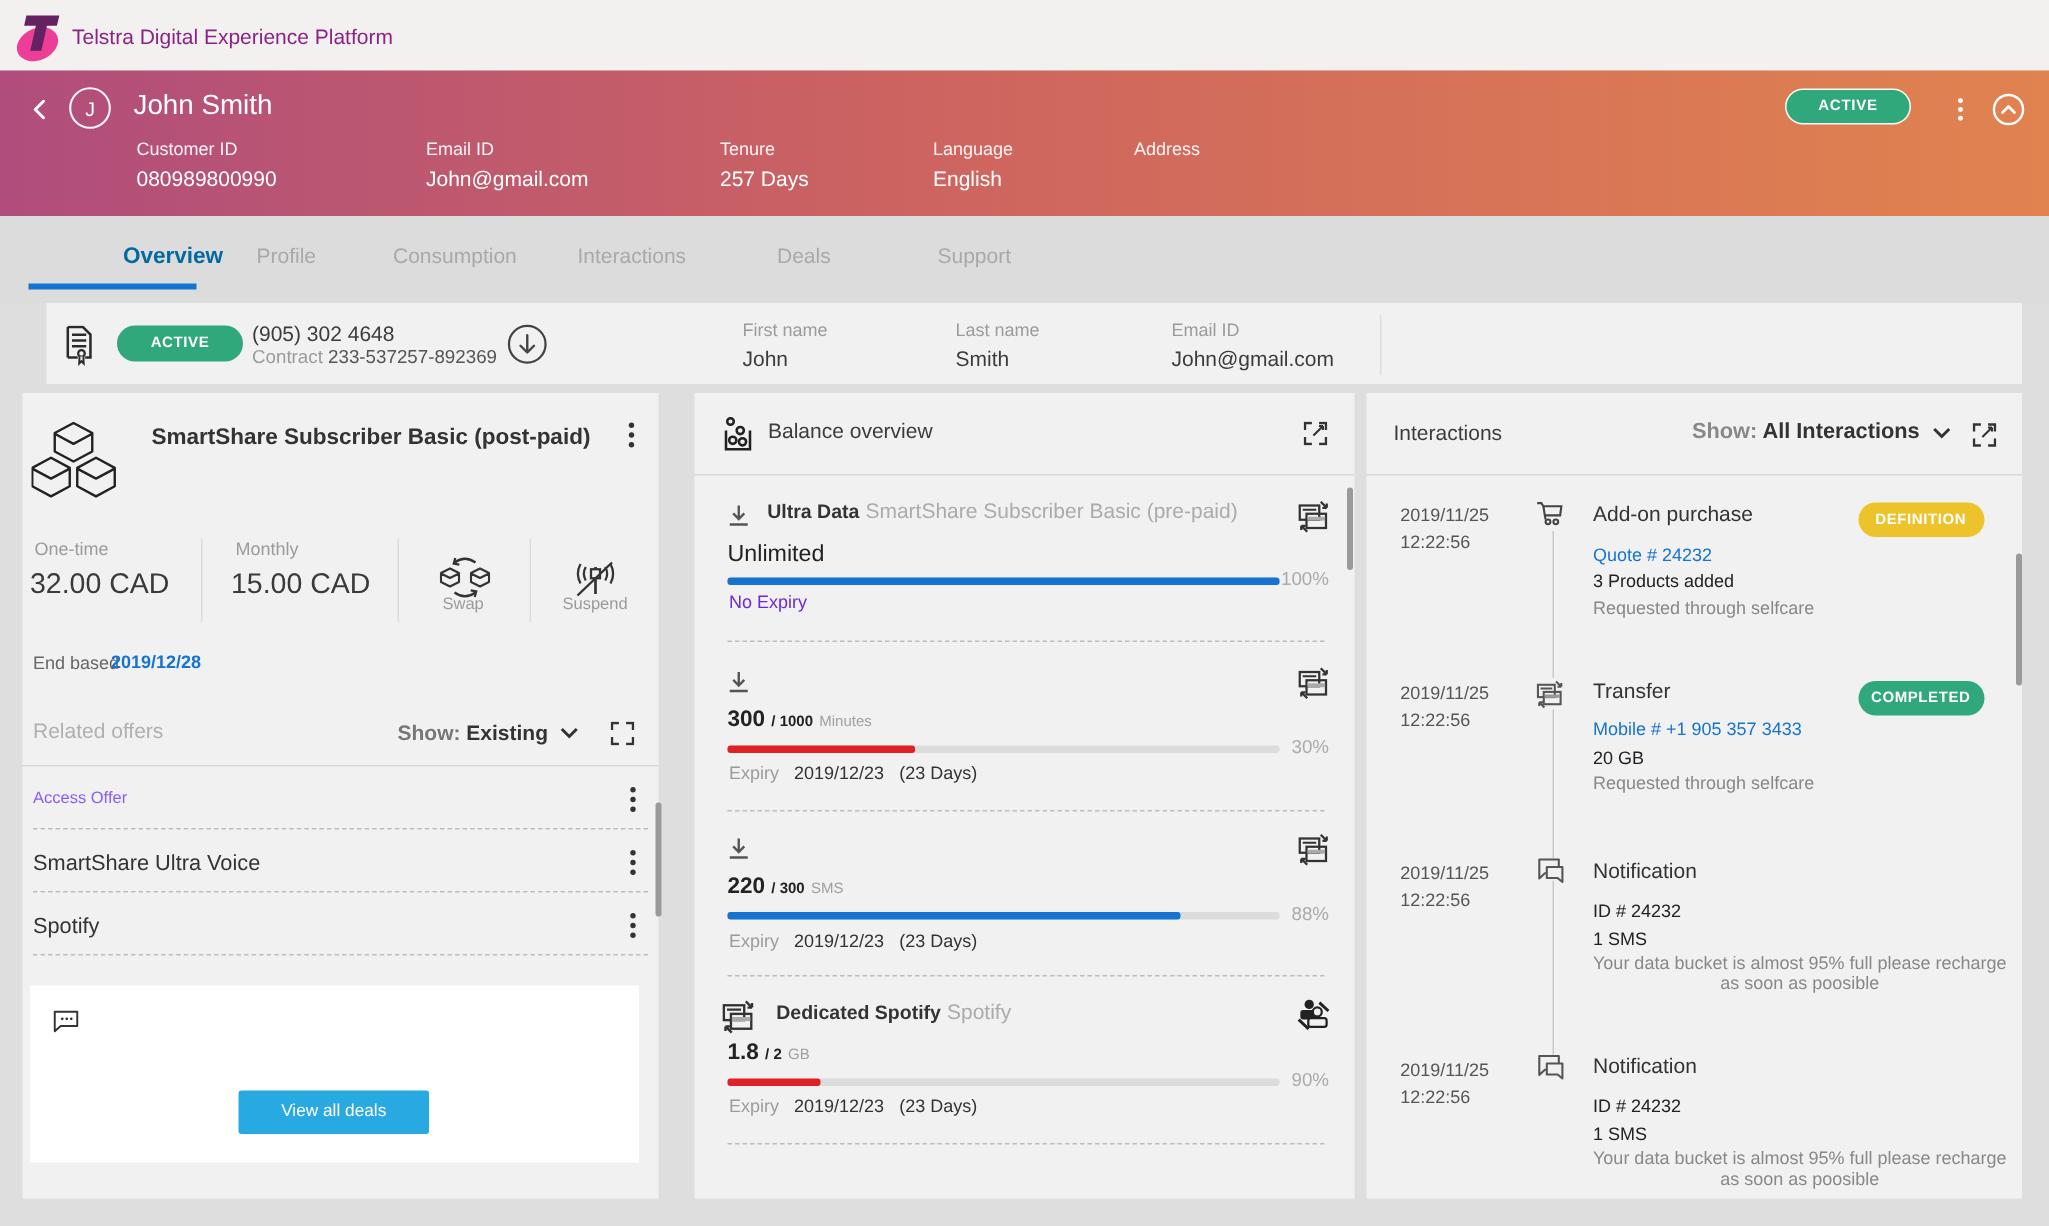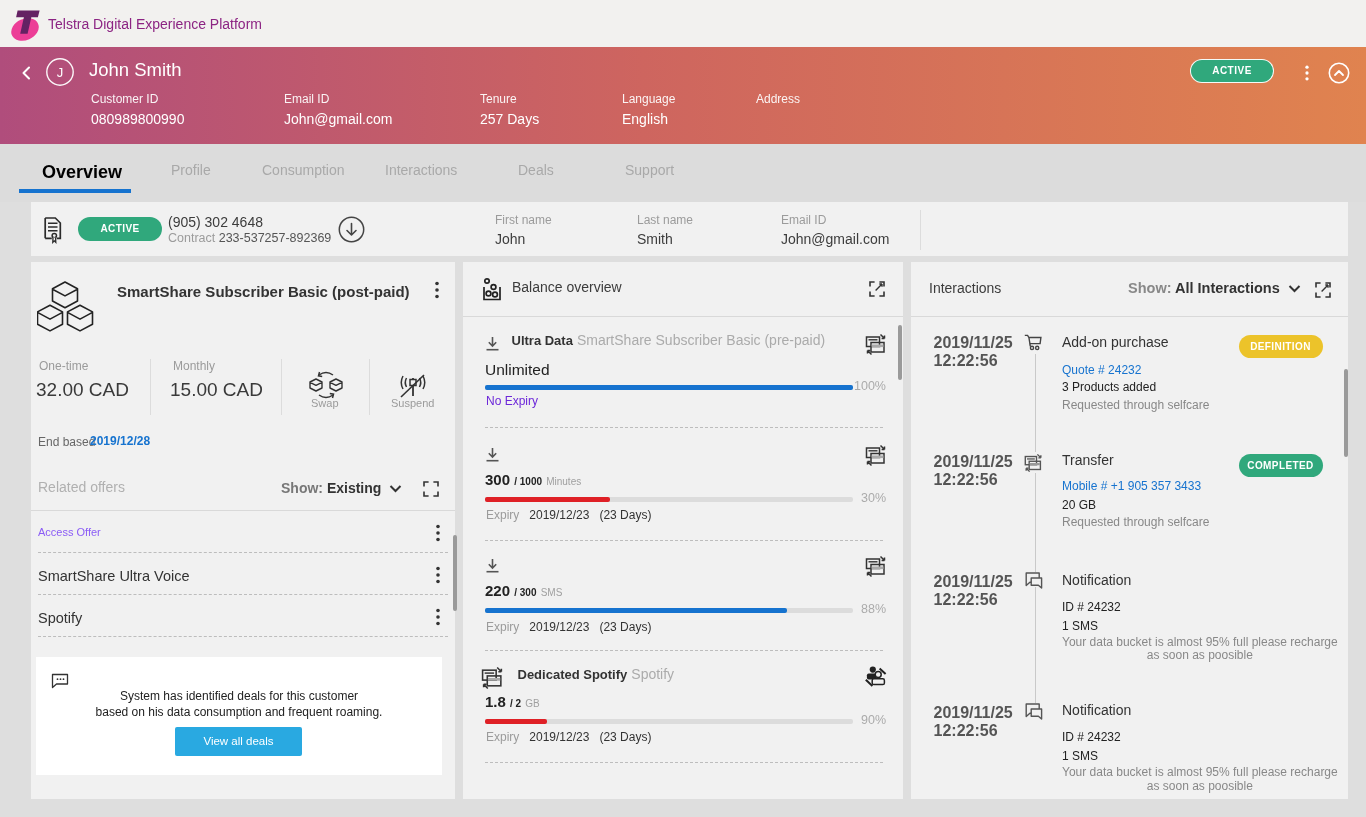--- a/index.html
+++ b/index.html
@@ -13,47 +13,47 @@
 
 #header { left:0; top:47px; width:1366px; height:97px;
   background:linear-gradient(90deg,#b04d7c 0%, #ce655f 47%, #e0834f 100%); color:#fff; }
 .hlabel { font-size:12px; color:rgba(255,255,255,.93); }
 .hvalue { font-size:14px; color:#fff; }
 #hname { left:89px; top:12px; font-size:18.5px; }
 #activepill { left:1190px; top:12px; width:84px; height:24px; background:#30a87c; border:1.5px solid rgba(255,255,255,.95); border-radius:12px; text-align:center; line-height:21px; font-size:10px; font-weight:bold; letter-spacing:.5px; }
 
 #tabbar { left:0; top:144px; width:1366px; height:58px; background:#dcdcdc; }
 .tab { top:18px; font-size:14px; color:#a9a9a9; }
-.tab.active { color:#000000; font-weight:bold; font-size:18px; }
+.tab.active { color:#0369a1; font-weight:bold; font-size:15px;margin-left:40px; }
 #tabline { left:19px; top:45px; width:112px; height:4px; background:#1673cf; }
 
 .card { background:#f1f1f1; }
 #contractcard { left:31px; top:202px; width:1317px; height:54px; }
-#leftcard  { left:31px; top:262px; width:424px; height:537px;padding-left:31px; }
+#leftcard  { left:15px; top:262px; width:424px; height:537px;padding-left:31px; }
 #midcard   { left:463px; top:262px; width:440px; height:537px; }
 #rightcard { left:911px; top:262px; width:437px; height:537px; }
 
 .pill { background:#30a87c; color:#fff; font-size:10px; font-weight:bold; letter-spacing:.4px; border-radius:12px; text-align:center; width:84px; height:23px; line-height:23px; }
 .g12 { font-size:12px; color:#9b9b9b; }
 .d14 { font-size:14px; color:#3c3c3c; }
 .thumb { width:4px; background:#9a9a9a; border-radius:2px; }
 .dash { border-top:1px dashed #bdbdbd; height:0; }
 .solid { border-top:1px solid #d9d9d9; height:0; }
 .track { height:5px; background:#dcdcdc; border-radius:2px; }
 .fill { height:5px; border-radius:2px; }
 .bname { font-size:14px; color:#333; white-space:nowrap; }
 .bname b { font-size:13px; }
 .bname span { font-weight:normal; color:#ababab; margin-left:4px; }
 .bval { font-size:15px; font-weight:bold; color:#222; white-space:nowrap; }
 .bval .frac { font-size:10px; }
 .bval .unit { font-size:10px; font-weight:normal; color:#a0a0a0; }
 .pct { font-size:12.5px; color:#ababab; }
 .exp { font-size:12px; color:#9b9b9b; white-space:nowrap; }
 .exp span { color:#333; }
-.itime { font-size:16px; color:#555; line-height:18.2px;font-weight:bold; }
+.itime { font-size:12px; color:#555; line-height:18.2px; }
 .ititle { font-size:14px; color:#333; }
 .ibody12 { font-size:12px;text-align:center; }
 </style>
 </head>
 <body>
 
 <div id="topbar">
   <svg class="abs" style="left:10px;top:8px" width="34" height="36" viewBox="0 0 34 36">
     <ellipse cx="15" cy="21.5" rx="14.3" ry="10.6" transform="rotate(-24 15 21.5)" fill="#ec3e97"></ellipse>
     <path d="M7.6 2.4 L29.6 2.4 L27.9 9.2 L21.3 9.2 L17.6 25.8 L10.2 25.8 L13.9 9.2 L6.1 9.2 Z" fill="#642263"></path>
@@ -207,21 +207,20 @@
     </svg>
   <div class="dash" style="left:7px;top:374px;width:410px"></div>
 
   <div style="left:5px;top:395px;width:406px;height:118px;background:#fff">
     <svg class="abs" style="left:15px;top:16px" width="18" height="16" viewBox="0 0 18 16">
       <path d="M1.5 1.5 H16.5 V11 H5.5 L1.5 14.5 Z" fill="none" stroke="#333" stroke-width="1.3" stroke-linejoin="round"></path>
       <circle cx="6.5" cy="6.2" r=".9" fill="#333"></circle>
         <circle cx="9.5" cy="6.2" r=".9" fill="#333"></circle>
         <circle cx="12.5" cy="6.2" r=".9" fill="#333"></circle>
     </svg>
-    <div style="left:0;top:30.5px;width:406px;text-align:center;font-size:12px;color:#222;line-height:16.3px">System has identified deals for this customer<br>based on his data consumption and frequent roaming.</div>
     <div style="left:139px;top:70px;width:127px;height:29px;background:#29a9e1;border-radius:2px;color:#fff;font-size:11.5px;text-align:center;line-height:29px">View all deals</div>
   </div>
   <div class="thumb" style="left:422px;top:273px;height:76px"></div>
 </div>
 
 <div class="card" id="midcard">
   <svg class="abs" style="left:18px;top:14px" width="22" height="26" viewBox="0 0 22 26">
     <g fill="none" stroke="#222" stroke-width="1.7">
       <path d="M3 11 L3 23.5 L19 23.5 L19 11"></path>
       <circle cx="6" cy="5" r="2.2"></circle>

